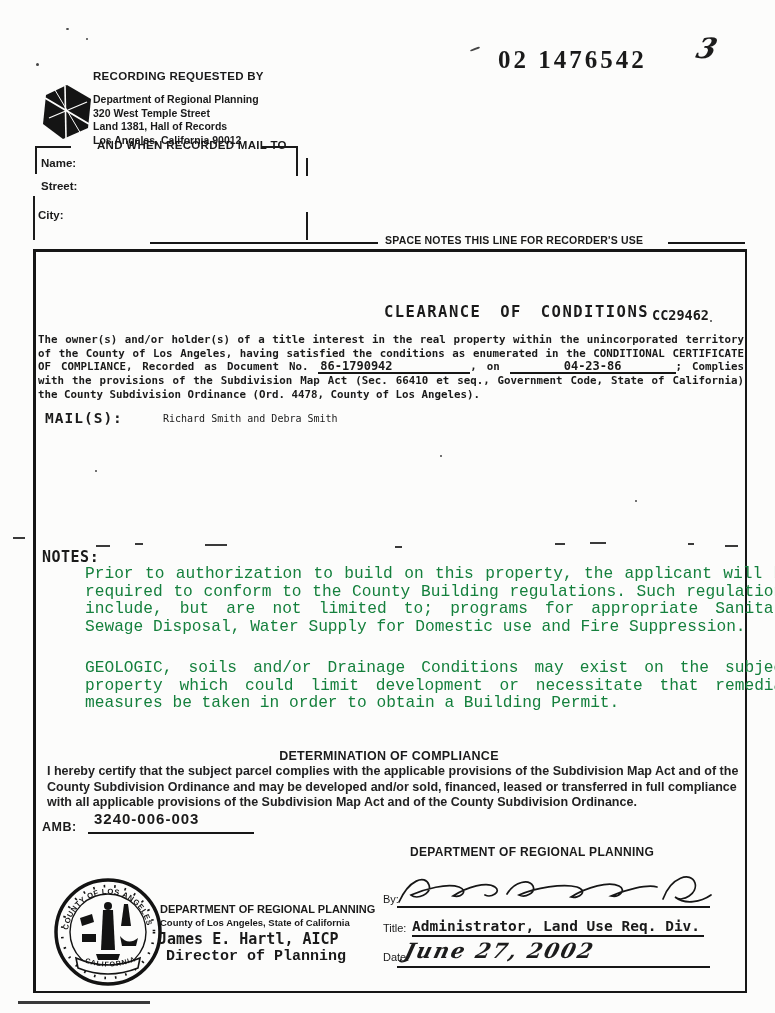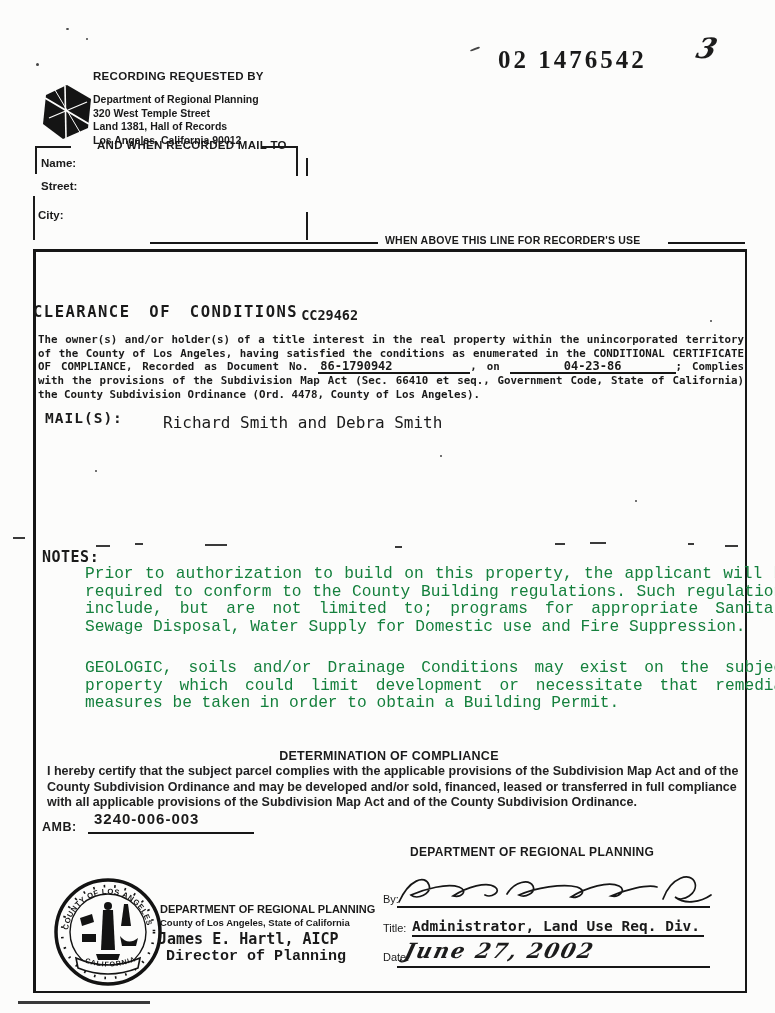--- a/index.html
+++ b/index.html
@@ -25,36 +25,36 @@
   
   .recline-dash { border-top:2px solid #161616; }
   .recline-lbl { left:385px; top:234px; font-size:10.5px; font-weight:bold; letter-spacing:.2px; }
 
   
   .mainbox { left:33px; top:249px; width:709px; height:739px;
              border:2px solid #161616; border-left-width:3px; border-top-width:3px; }
 
   .doc-title { left:33px; top:262px; width:712px; text-align:center;
                font-size:27px; font-weight:bold; letter-spacing:.5px; }
-  .subtitle-row { left:33px; top:303px; width:676px; text-align:left; }
+  .subtitle-row { left:33px; top:303px; width:676px; text-align:right; }
   .subtitle { font-family:"DejaVu Sans Mono",monospace; font-weight:bold; font-size:15.5px;
               letter-spacing:1.5px; word-spacing:8px; }
   .casenum { font-family:"DejaVu Sans Mono",monospace; font-size:13.5px; font-weight:bold;
              position:relative; top:3px; margin-left:3px; }
 
   .intro { left:38px; top:333px; width:706px; font-family:"DejaVu Sans Mono",monospace;
            font-weight:bold; font-size:10.8px; line-height:13.5px; text-align:justify; }
   .blank { display:inline-block; border-bottom:2px solid #161616; font-size:12px;
            line-height:11px; vertical-align:baseline; }
   .blank.docno { width:150px; padding-left:2px; }
   .blank.recdate { width:166px; text-align:center; }
 
   .owner-lbl { left:45px; top:410px; font-family:"DejaVu Sans Mono",monospace; font-weight:bold;
                font-size:14.5px; letter-spacing:1px; }
-  .owner-val { left:163px; top:413px; font-family:"DejaVu Sans Mono",monospace; font-size:16px; }
+  .owner-val { left:163px; top:413px; font-family:"DejaVu Sans Mono",monospace; font-size:10px; }
 
   .notes-lbl { left:42px; top:548px; font-family:"DejaVu Sans Mono",monospace; font-weight:bold;
                font-size:15px; letter-spacing:.5px; }
   .body-para { font-family:Liberation Mono, monospace; font-size:16.2px; line-height:17.5px;
                text-align:justify; color:#15803d; width:708px; left:38px;margin-left:47px; }
   .p1 { top:566px; }
   .p2 { top:660px; }
 
   .det-head { left:33px; top:749px; width:712px; text-align:center;
               font-size:12.5px; font-weight:bold; letter-spacing:.3px; }
@@ -107,21 +107,21 @@
   <div class="abs bracket" style="left:262px; top:146px; width:34px; height:28px; border-top:2px solid; border-right:2px solid;"></div>
   <div class="abs bracket" style="left:33px; top:196px; height:44px; border-left:2px solid;"></div>
   <div class="abs bracket" style="left:306px; top:158px; height:18px; border-left:2px solid;"></div>
   <div class="abs bracket" style="left:306px; top:212px; height:28px; border-left:2px solid;"></div>
 
   <div class="abs fldlbl" style="left:41px; top:157px;">Name:</div>
   <div class="abs fldlbl" style="left:41px; top:180px;">Street:</div>
   <div class="abs fldlbl" style="left:38px; top:209px;">City:</div>
 
   <div class="abs recline-dash" style="left:150px; top:242px; width:228px;"></div>
-  <div class="abs recline-lbl">WHEN ABOVE THIS LINE FOR RECORDER'S USE</div>
+  <div class="abs recline-lbl">SPACE NOTES THIS LINE FOR RECORDER'S USE</div>
   <div class="abs recline-dash" style="left:668px; top:242px; width:77px;"></div>
 
   <div class="abs mainbox"></div>
 
   <div class="abs subtitle-row">
     <span class="subtitle">CLEARANCE OF CONDITIONS</span><span class="casenum">CC29462</span>
   </div>
 
   <div class="abs intro">
     <span>The owner(s) and/or holder(s) of a title interest in the real property within the unincorporated territory of the County of Los Angeles, having satisfied the conditions as enumerated in the CONDITIONAL CERTIFICATE OF COMPLIANCE, Recorded as Document No.</span>

